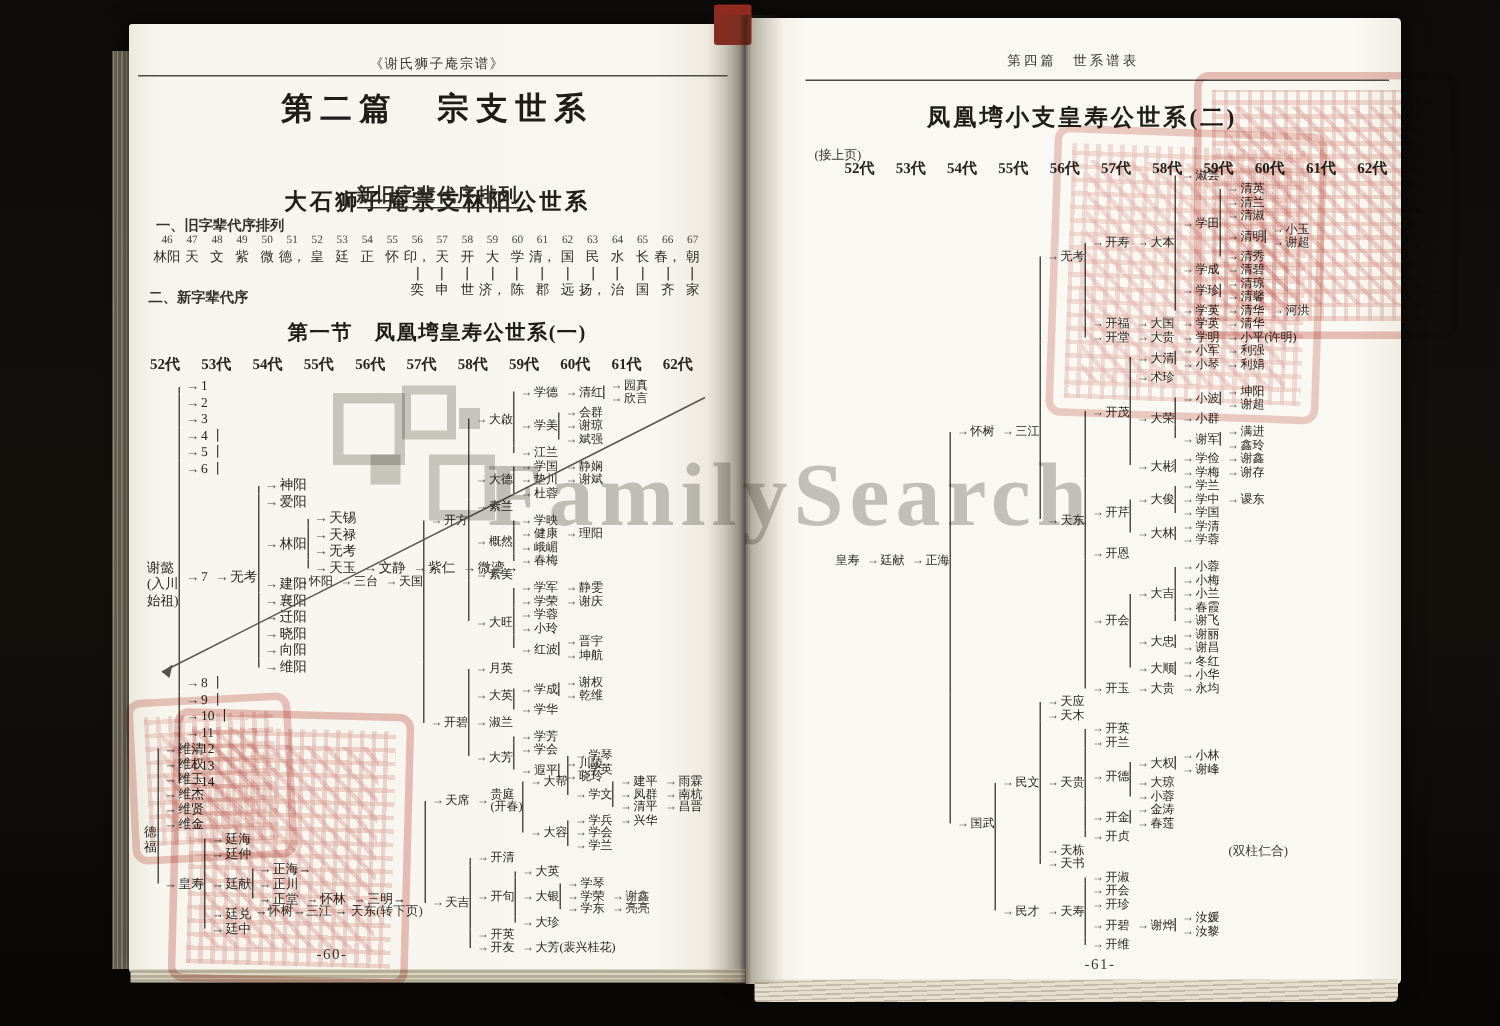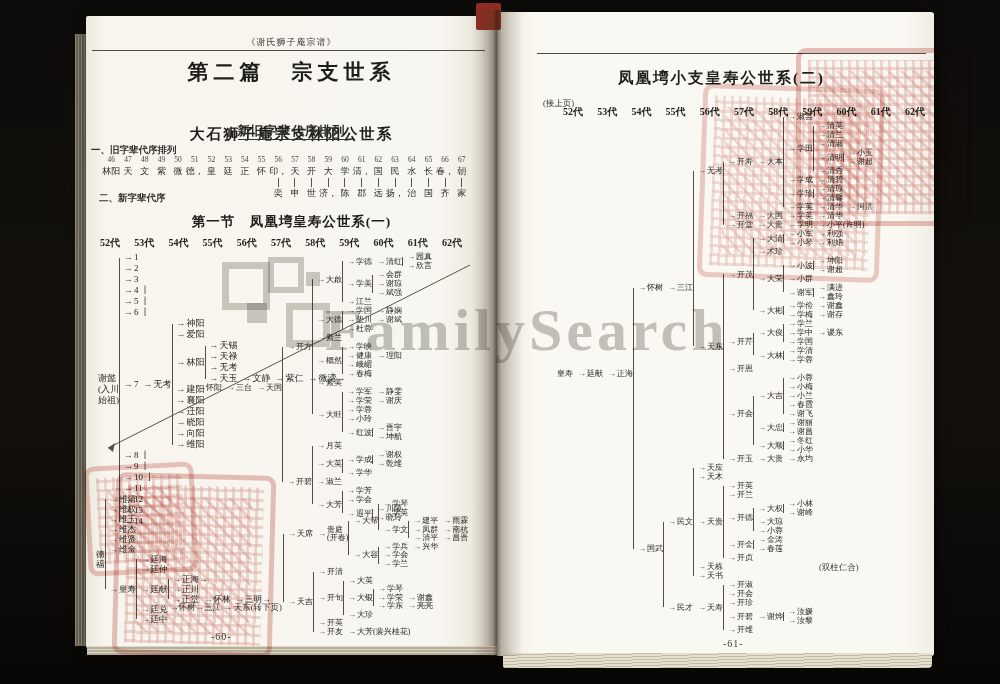--- a/index.html
+++ b/index.html
@@ -93,21 +93,21 @@
   <div class="page page-left">
     <div class="abs ctr run-head" style="top:20px;text-align:center;">《谢氏狮子庵宗谱》</div>
     <div class="rule" style="left:6px;right:12px;top:34px;"></div>
 
     <div class="abs ctr title-main" style="top:42px;">第二篇　宗支世系</div>
     <div class="abs ctr title-sub" style="top:77px;margin-top:32px;">大石狮子庵宗支林阳公世系</div>
     <div class="abs ctr" style="top:105px;">
       <span class="head-underline">新旧字辈代序排列</span>
     </div>
 
-    <div class="abs small-label" style="left:5px;top:128px;">一、旧字辈代序排列</div>
+    <div class="abs small-label" style="left:18px;top:128px;">一、旧字辈代序排列</div>
     <div class="gentable" style="left:17px;top:139px;">
         <div class="gtc">
           <div class="gt-num">46</div>
           <div class="gt-old">林阳</div>
           <div class="gt-tick hid"></div>
           <div class="gt-new"></div>
         </div>
         <div class="gtc">
           <div class="gt-num">47</div>
           <div class="gt-old">天</div>
@@ -1159,20 +1159,21 @@
     <div class="abs note" style="left:84px;top:586px;">→怀树→三江 → 天东(转下页)</div>
     <div class="abs pagenum" style="left:125px;top:615px;">-60-</div>
 
     <svg class="svg-overlay" width="411" height="632">
       <line x1="384" y1="249" x2="22" y2="432" stroke="#55534c" stroke-width="1"></line>
       <polygon points="22,432 29,427 27,436" fill="#55534c"></polygon>
     </svg>
   </div>
 
   <div class="page page-right">
+    <div class="abs ctr run-head" style="top:22px;letter-spacing:2px;">第四篇　世系谱表</div>
     <div class="rule" style="left:40px;right:8px;top:41px;"></div>
 
     <div class="abs ctr title-sub" style="top:56px;font-size:15.5px;padding-left:12px;">凤凰塆小支皇寿公世系(二)</div>
     <div class="abs note" style="left:46px;top:86px;">(接上页)</div>
     <div class="genrow" style="left:66px;top:93px;width:362px;">
         <span class="gh">52代</span>
         <span class="gh">53代</span>
         <span class="gh">54代</span>
         <span class="gh">55代</span>
         <span class="gh">56代</span>

